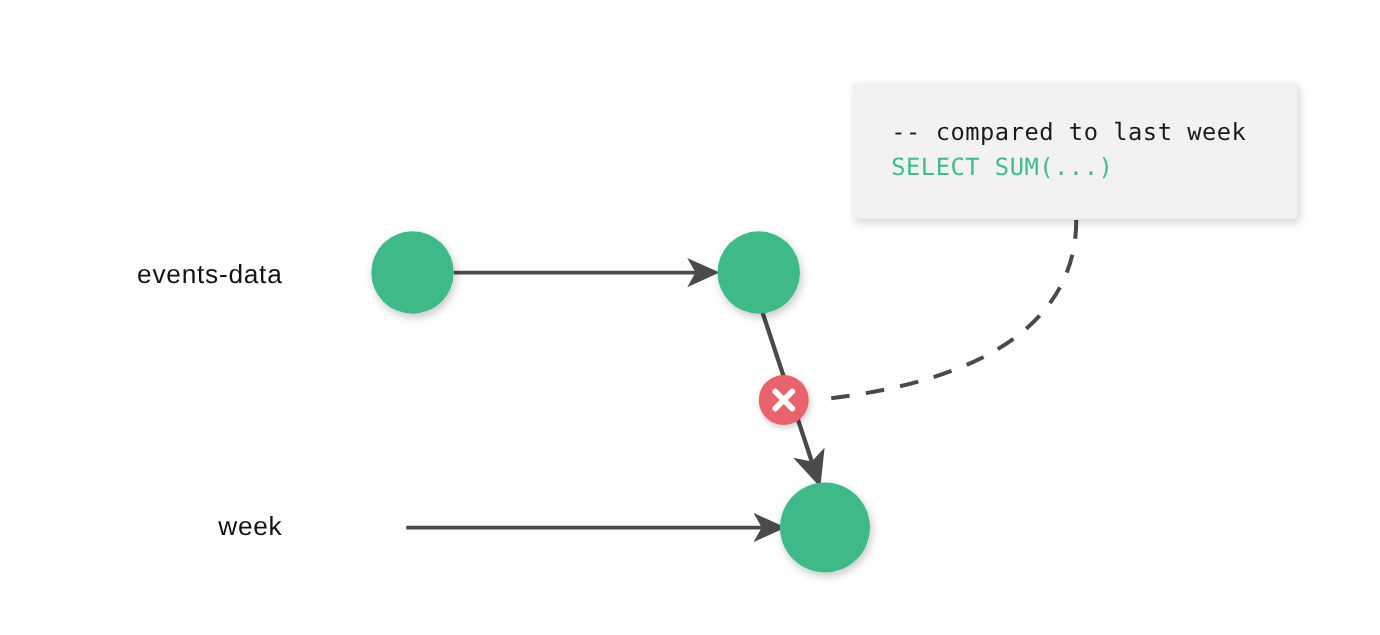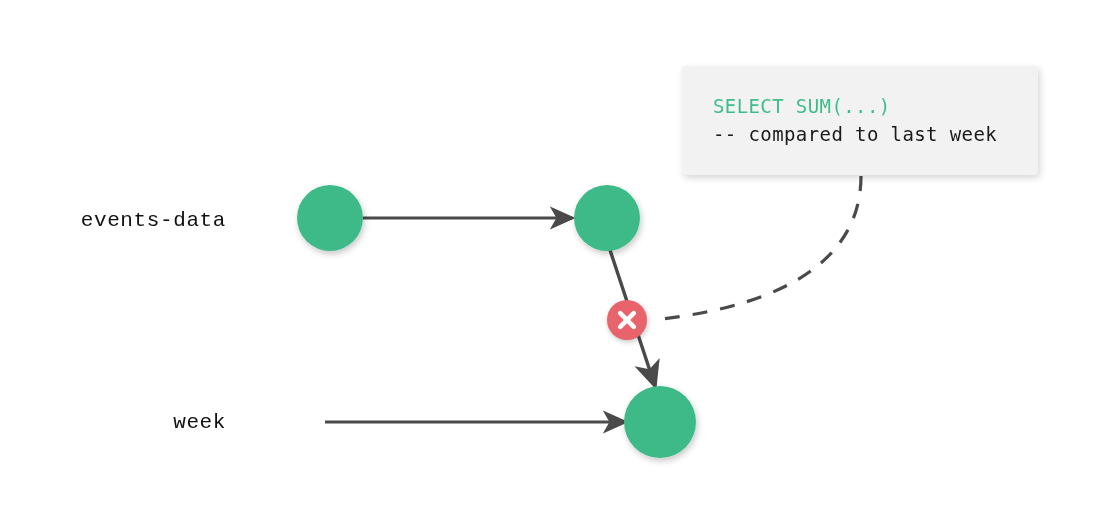--- a/index.html
+++ b/index.html
@@ -20,21 +20,21 @@
     position: absolute;
     left: 0;
     top: 0;
     width: 1104px;
     height: 508px;
   }
 
   
   .branch-label {
     position: absolute;
-    font-family: Liberation Mono, monospace;
+    font-family: Liberation Sans, sans-serif;
     font-size: 21px;
     letter-spacing: 0.6px;
     color: #111111;
     white-space: nowrap;
     transform: translateY(-50%);
     text-align: right;
   }
   #label-events-data {
     left: 0px;
     top: 220px;
@@ -106,21 +106,21 @@
   <circle cx="330" cy="218" r="33" fill="#3eba88" filter="url(#nodeShadow)"></circle>
   <circle cx="607" cy="218" r="33" fill="#3eba88" filter="url(#nodeShadow)"></circle>
   <circle cx="660" cy="422" r="36" fill="#3eba88" filter="url(#nodeShadow)"></circle>
 </svg>
 
 <div class="branch-label" id="label-events-data">events-data</div>
 
 <div class="branch-label" id="label-main">week</div>
 
 <div class="query-callout">
+  <div class="query-line comment">-- compared to last week</div>
   <div class="query-line sql">SELECT SUM(...)</div>
-  <div class="query-line comment">-- compared to last week</div>
 </div>
 
 <div class="error-badge">
   <svg width="40" height="40" viewBox="0 0 40 40">
     <path d="M13.2,13.2 L26.8,26.8 M26.8,13.2 L13.2,26.8" stroke="#ffffff" stroke-width="4.6" stroke-linecap="round"></path>
   </svg>
 </div>
 
 </body></html>

